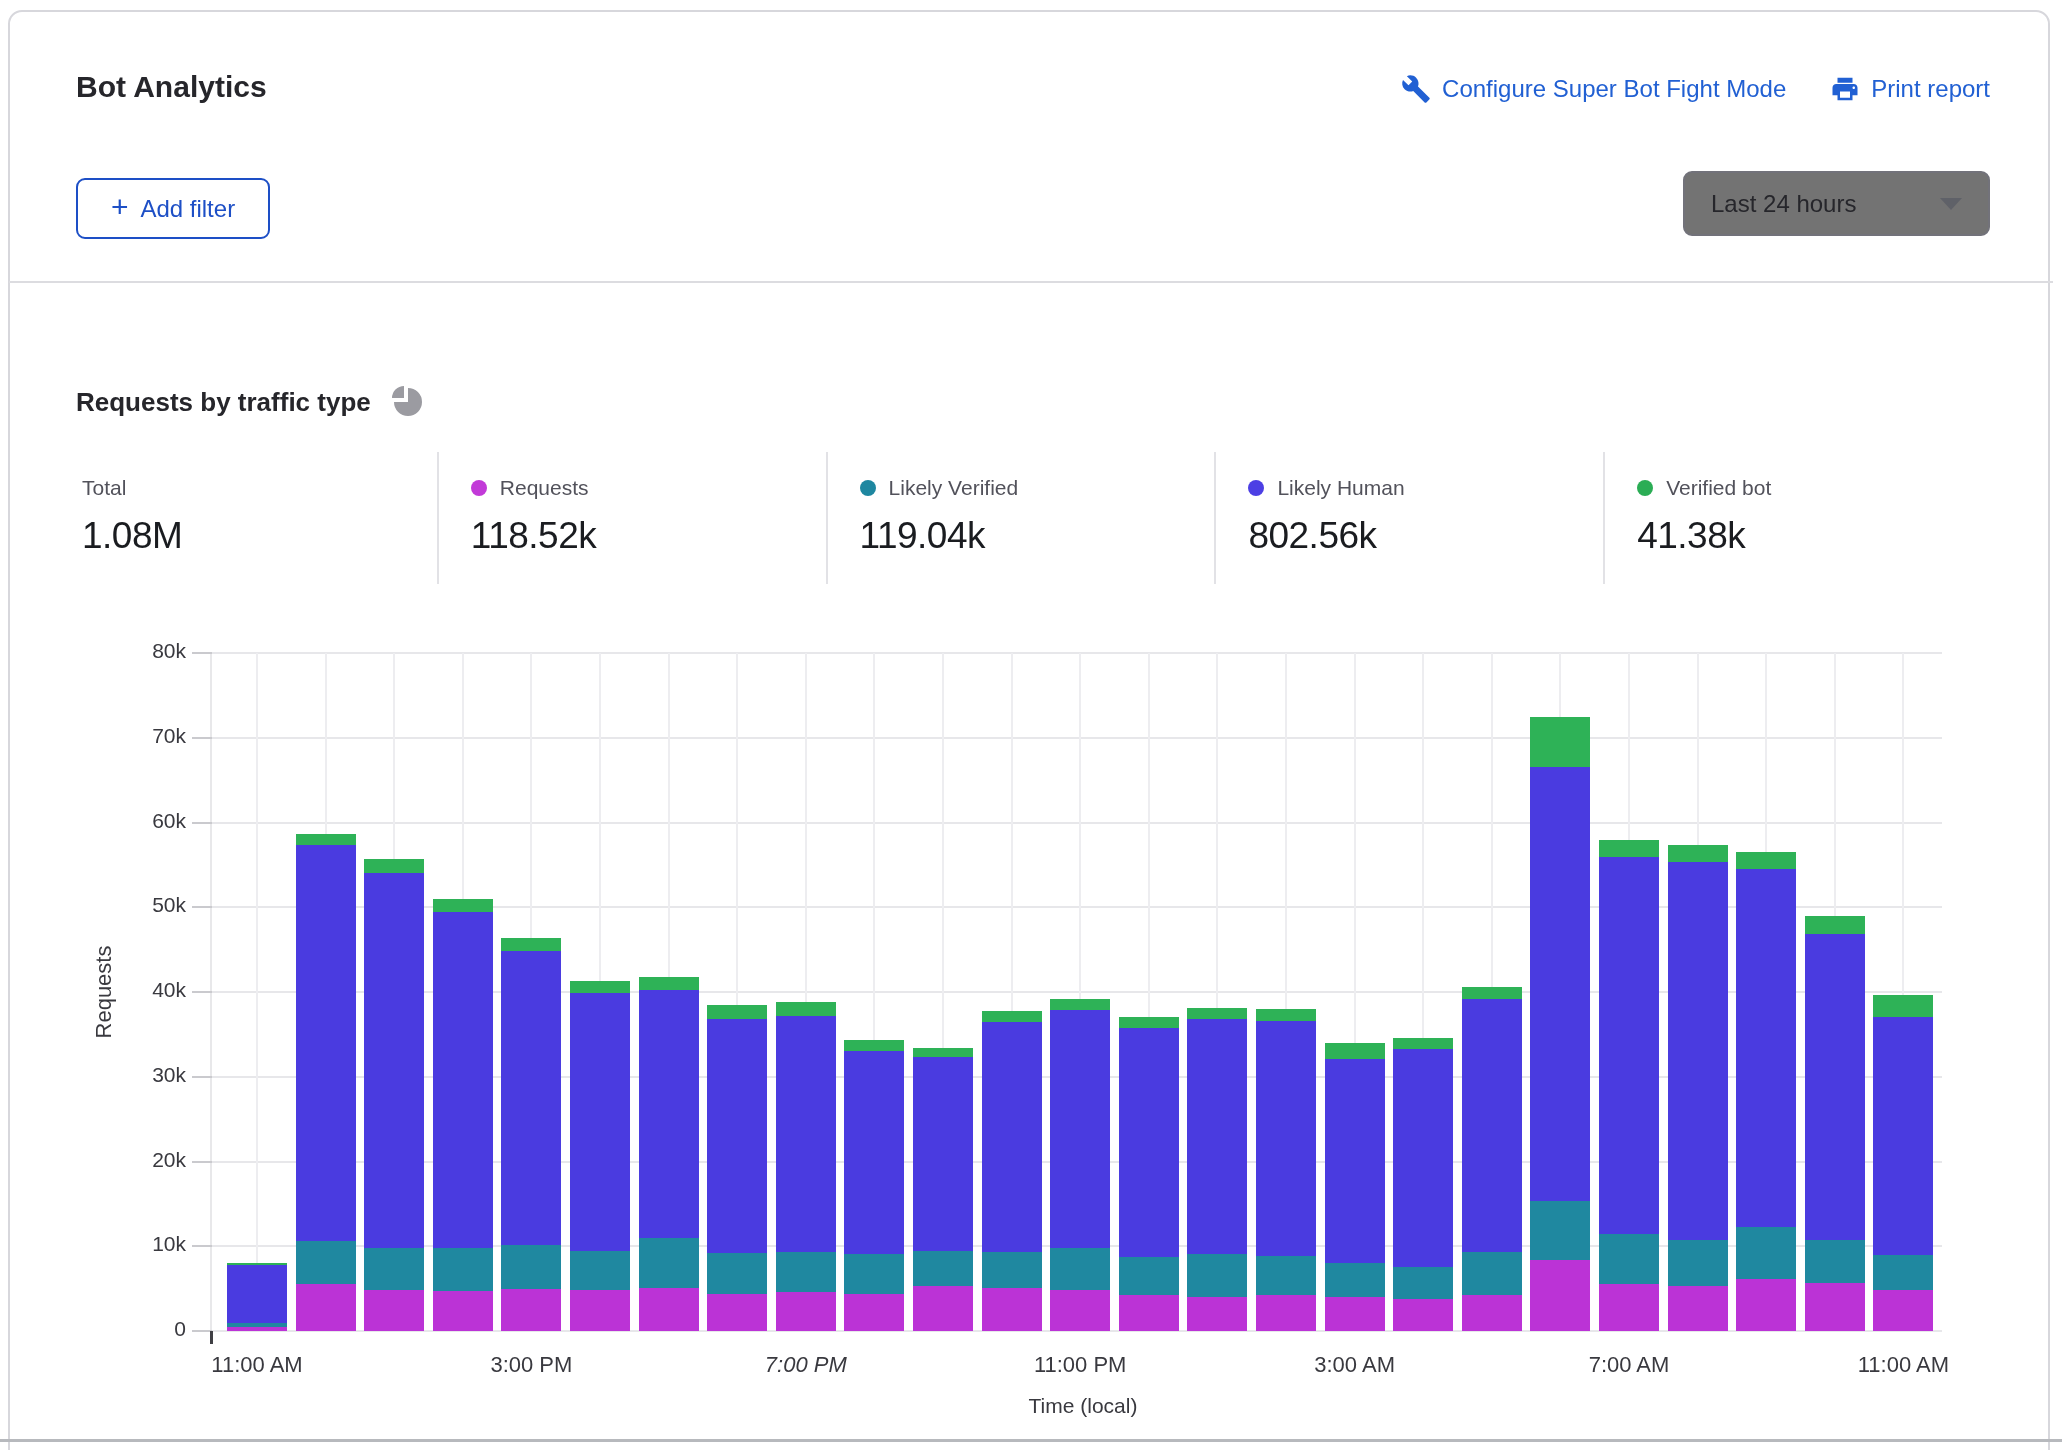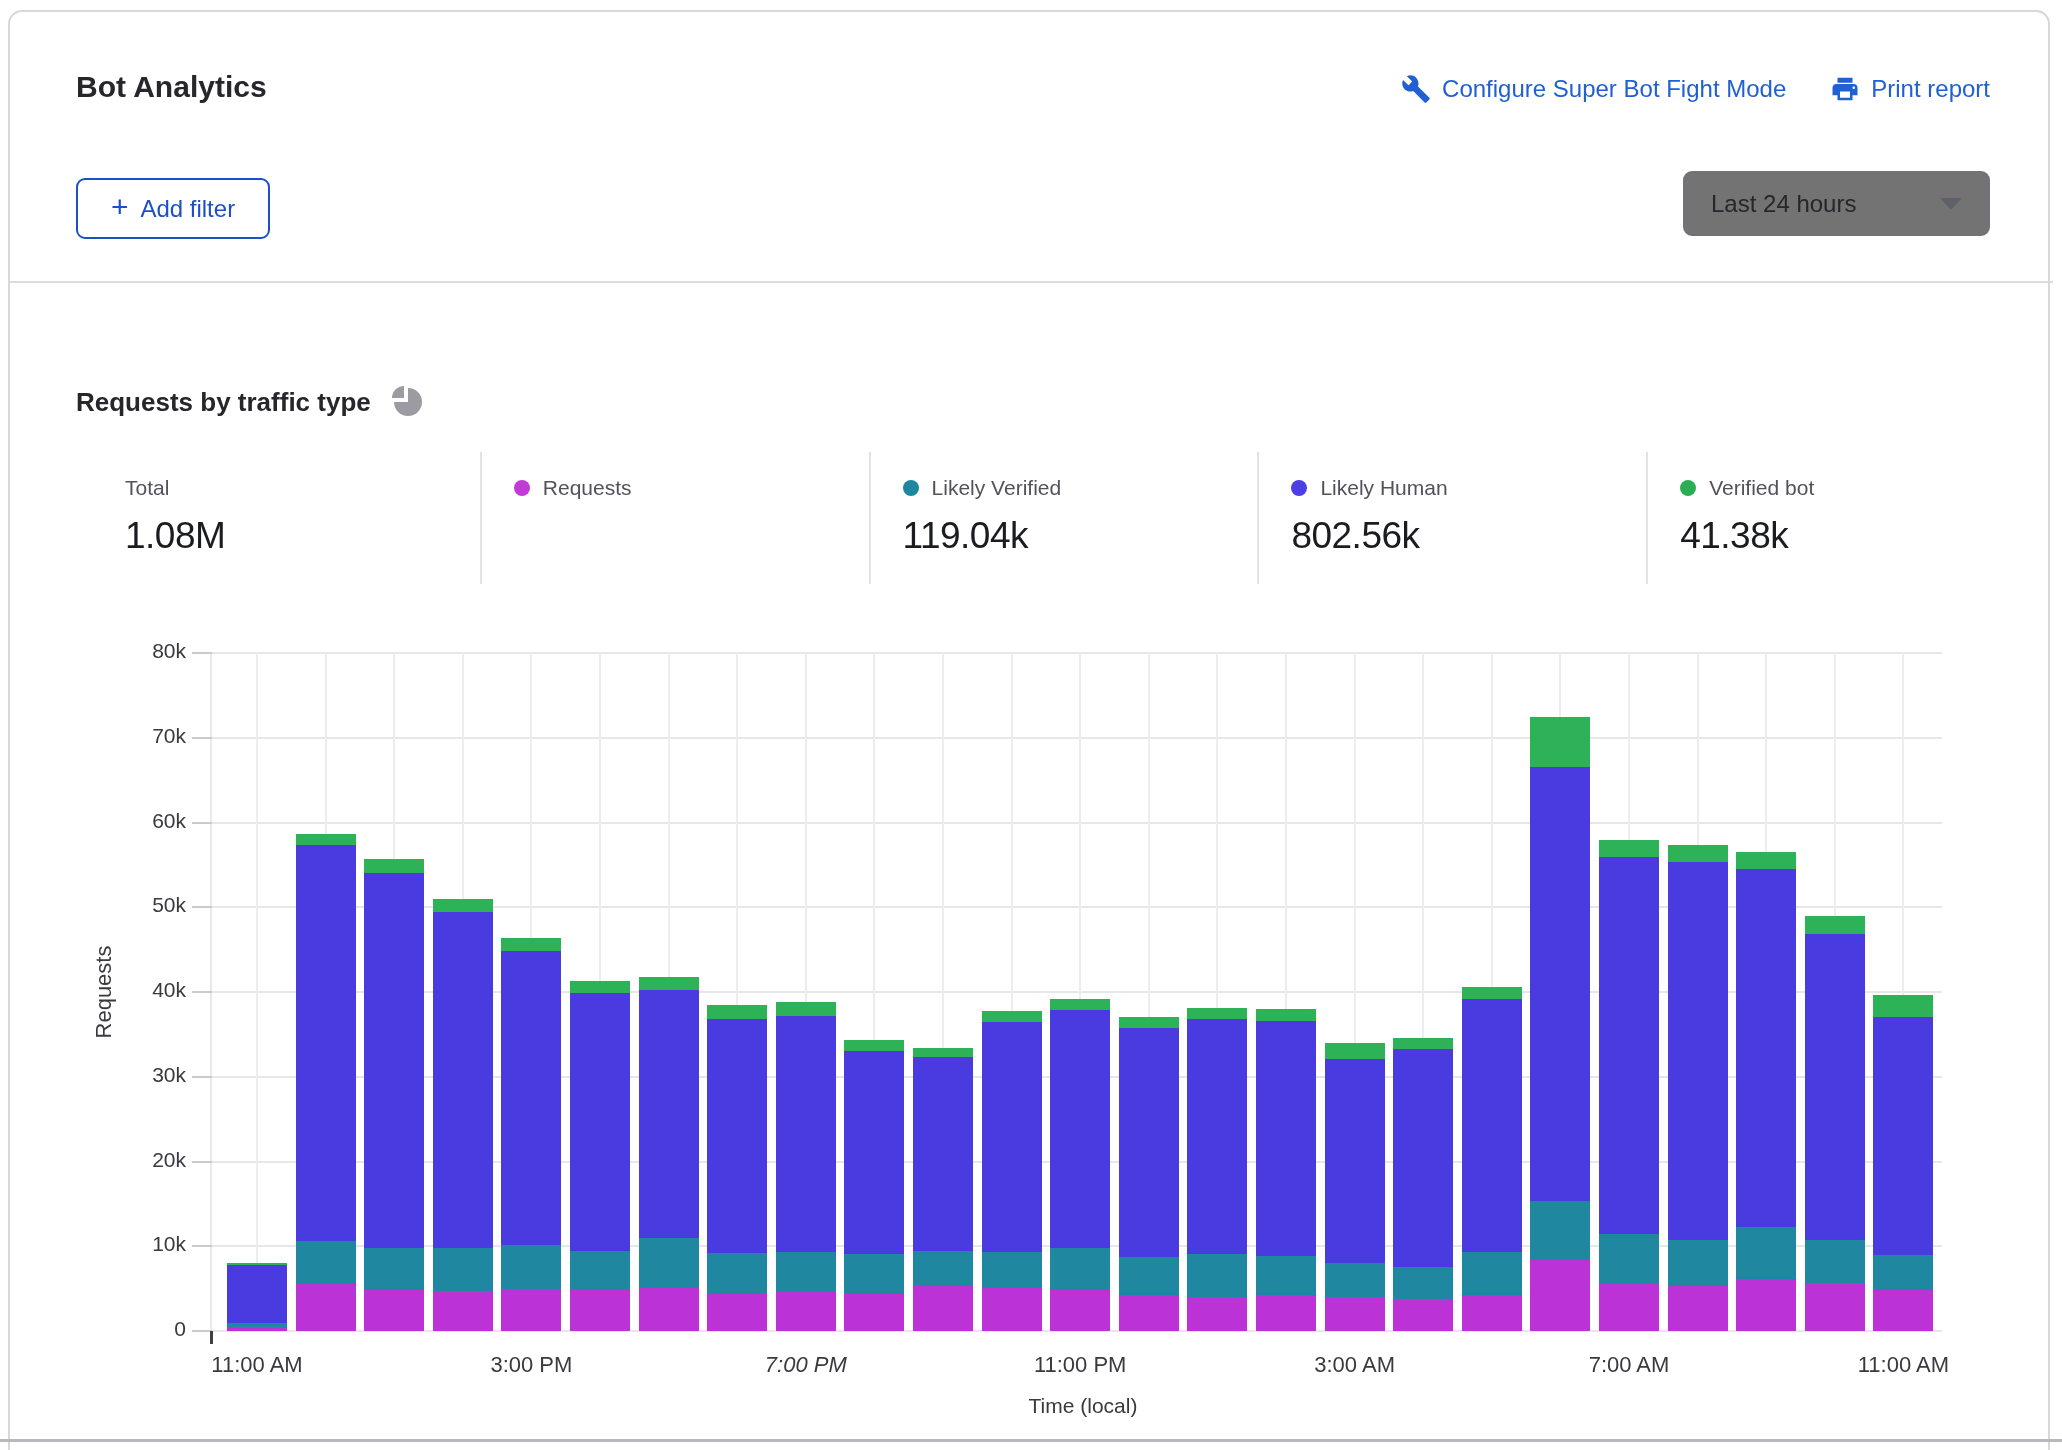--- a/index.html
+++ b/index.html
@@ -29,21 +29,21 @@
 
   .header-divider{position:absolute;left:9px;top:281px;width:2044px;height:2px;background:#dcdce0;}
 
   
   .section-heading{position:absolute;left:76px;top:384px;display:flex;align-items:center;gap:17px;}
   .section-heading .txt{font-size:26px;font-weight:700;color:#26262b;}
   .section-heading svg{width:36px;height:36px;}
 
   
   .stats{position:absolute;left:76px;top:452px;width:1916px;display:flex;align-items:stretch;}
-  .stat{flex:1 1 0;min-height:132px;padding:24px 10px 0 32px;border-left:2px solid #e2e2e6;box-sizing:border-box;cursor:pointer;margin-left:43px;}
+  .stat{flex:1 1 0;min-height:132px;padding:24px 10px 0 32px;border-left:2px solid #e2e2e6;box-sizing:border-box;cursor:pointer;}
   .stat:first-child{border-left:none;padding-left:6px;}
   .stat-label-row{display:flex;align-items:center;gap:13px;margin-bottom:15px;}
   .stat-label-row .dot{width:16px;height:16px;border-radius:50%;flex:0 0 auto;}
   .stat-label-row .lab{font-size:21px;color:#52525b;}
   .stat-value{font-size:37px;font-weight:400;color:#1a1c20;letter-spacing:-0.5px;}
 
   
   .plot{position:absolute;left:210px;top:653px;width:1730px;height:678px;border-left:2px solid #e8e8ea;}
   .gl{position:absolute;left:0;width:100%;height:2px;background:#e7e7ea;}
   .stub{position:absolute;left:-20px;width:20px;height:2px;background:#cacace;}
@@ -107,20 +107,21 @@
       <div class="stat-label-row">
         <span class="lab">Total</span>
       </div>
       <div class="stat-value">1.08M</div>
     </div>
     <div class="stat">
       <div class="stat-label-row">
         <div class="dot" style="background: rgb(194, 58, 216);"></div>
         <span class="lab">Requests</span>
       </div>
+      <div class="stat-value">118.52k</div>
     </div>
     <div class="stat">
       <div class="stat-label-row">
         <div class="dot" style="background: rgb(30, 135, 160);"></div>
         <span class="lab">Likely Verified</span>
       </div>
       <div class="stat-value">119.04k</div>
     </div>
     <div class="stat">
       <div class="stat-label-row">

